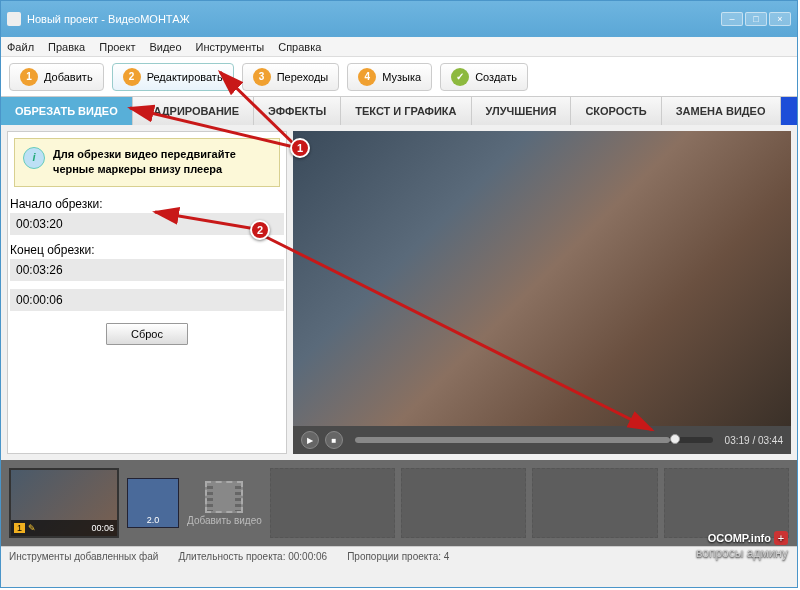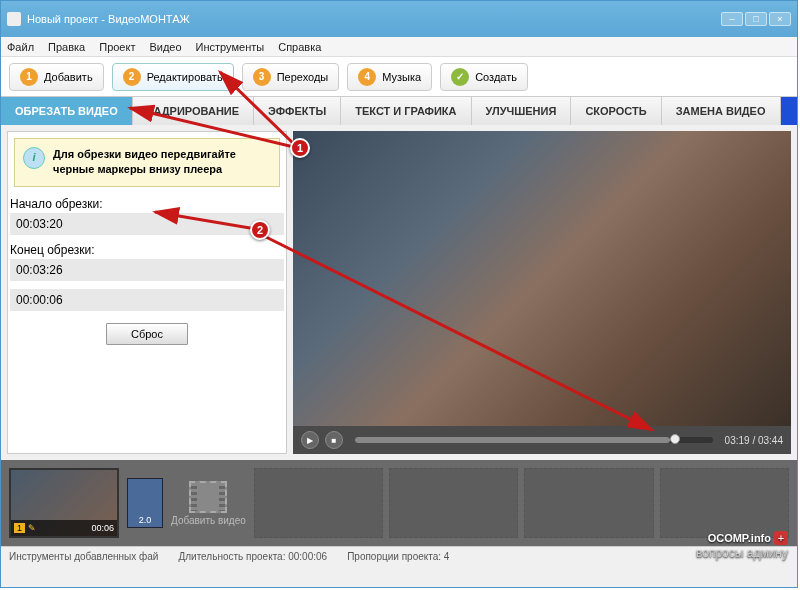--- a/index.html
+++ b/index.html
@@ -43,21 +43,21 @@
 .progress-fill { position: absolute; left: 0; width: 88%; height: 100%; background: #888; border-radius: 3px; }
 .progress-knob { position: absolute; left: 88%; top: -3px; width: 10px; height: 10px; background: #eee; border-radius: 50%; border: 1px solid #999; }
 .time { font-size: 10px; }
 
 .timeline-area { background: #6a6a6a; height: 86px; display: flex; align-items: center; padding: 0 8px; gap: 8px; }
 .clip { position: relative; width: 110px; height: 70px; border: 2px solid #333; background: linear-gradient(135deg,#4a5a6a,#7a6050); }
 .clip-footer { position: absolute; bottom: 0; left: 0; right: 0; height: 16px; background: rgba(0,0,0,0.65); display: flex; align-items: center; color: #fff; font-size: 9px; padding: 0 3px; gap: 3px; }
 .clip-badge { background: #f0b020; color: #000; padding: 0 3px; }
 .pencil { color: #fc3; }
 .clip-dur { margin-left: auto; }
-.trans-clip { width: 36px; height: 50px; background: #4a6a9a; border: 1px solid #223; color: #fff; font-size: 9px; display: flex; align-items: flex-end; justify-content: center; padding-bottom: 2px; }
+.trans-clip { width: 52px; height: 50px; background: #4a6a9a; border: 1px solid #223; color: #fff; font-size: 9px; display: flex; align-items: flex-end; justify-content: center; padding-bottom: 2px; }
 .add-vid { display: flex; flex-direction: column; align-items: center; color: #bbb; font-size: 10px; cursor: pointer; gap: 2px; justify-content: space-between; }
 .film-icon { width: 38px; height: 32px; background: #888; border: 2px dashed #aaa; position: relative; }
 .film-icon::before, .film-icon::after { content: ''; position: absolute; top: 0; bottom: 0; width: 6px; background: repeating-linear-gradient(#888 0,#888 3px,#666 3px,#666 6px); }
 .film-icon::before { left: 0; } .film-icon::after { right: 0; }
 .empty-slots { flex: 1; display: flex; gap: 6px; }
 .slot { flex: 1; height: 70px; border: 1px dashed #555; background: #5d5d5d; }
 
 .statusbar { height: 20px; background: #f0f0f0; border-top: 1px solid #ccc; display: flex; align-items: center; font-size: 10px; color: #555; padding: 0 8px; gap: 20px; }
 
 .annotation-marker { position: absolute; width: 20px; height: 20px; background: #c81818; border: 2px solid #fff; border-radius: 50%; color: #fff; font-size: 11px; font-weight: bold; display: flex; align-items: center; justify-content: center; box-shadow: 0 1px 3px rgba(0,0,0,0.5); z-index: 10; }

